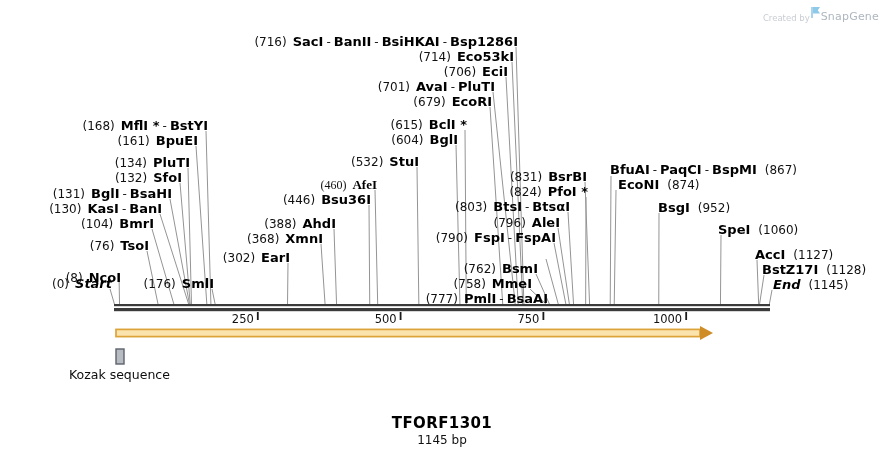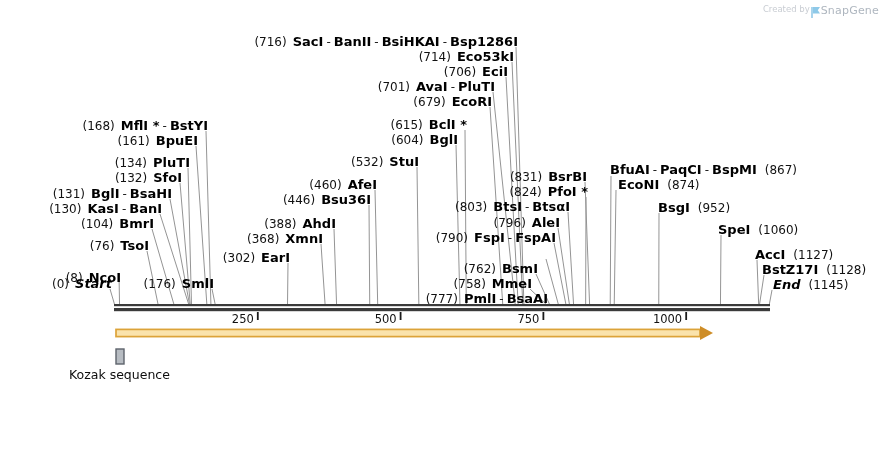--- a/index.html
+++ b/index.html
@@ -12,21 +12,21 @@
   .lbl .n{font-size:12px;font-weight:400;color:#111;}
   .lbl.L .n{margin-right:6px;}
   .lbl.R .n{margin-left:8px;}
   .lbl .e{font-size:13px;font-weight:700;color:#000;}
   .lbl .sep{font-size:12px;font-weight:400;color:#222;padding:0 3px;}
   .lbl .it{font-style:italic;}
   #kozak-label{position:absolute;left:69px;top:367px;font-size:12.5px;color:#0d0d0d;}
   #title-block{position:absolute;left:0;top:414px;width:884px;text-align:center;}
   #seq-title{font-size:15px;font-weight:700;letter-spacing:.4px;color:#000;}
   #seq-length{font-size:12px;color:#111;margin-top:1px;}
-  #watermark{position:absolute;top:4px;right:5px;display:flex;align-items:flex-start;gap:0;}
+  #watermark{position:absolute;top:4px;right:5px;display:flex;align-items:flex-end;gap:0;}
   #watermark .created{font-size:8.5px;color:#c9cdd3;}
   #watermark .brand{font-size:11px;font-weight:500;color:#aeb6bf;letter-spacing:.2px;}
 </style>
 </head>
 <body>
 
 <div id="canvas">
 
   <svg id="map-svg" width="884" height="456">
       <line x1="516" y1="47" x2="523.9641921397381" y2="306" stroke="#949494" stroke-width="1"></line>
@@ -85,21 +85,21 @@
 
   <div id="labels">
       <div class="lbl L" style="top: 34px; right: 366px;"><span class="n">(716)</span><span><span class="e">SacI</span><span class="sep">-</span><span class="e">BanII</span><span class="sep">-</span><span class="e">BsiHKAI</span><span class="sep">-</span><span class="e">Bsp1286I</span></span></div>
       <div class="lbl L" style="top: 49px; right: 370px;"><span class="n">(714)</span><span><span class="e">Eco53kI</span></span></div>
       <div class="lbl L" style="top: 64px; right: 376px; margin-left: 43px;"><span class="n">(706)</span><span><span class="e">EciI</span></span></div>
       <div class="lbl L" style="top: 79px; right: 389px;"><span class="n">(701)</span><span><span class="e">AvaI</span><span class="sep">-</span><span class="e">PluTI</span></span></div>
       <div class="lbl L" style="top: 94px; right: 392px;"><span class="n">(679)</span><span><span class="e">EcoRI</span></span></div>
       <div class="lbl L" style="top: 117px; right: 417px;"><span class="n">(615)</span><span><span class="e">BclI *</span></span></div>
       <div class="lbl L" style="top: 132px; right: 426px;"><span class="n">(604)</span><span><span class="e">BglI</span></span></div>
       <div class="lbl L" style="top: 154px; right: 465px;"><span class="n">(532)</span><span><span class="e">StuI</span></span></div>
-      <div class="lbl L" style="top: 177px; right: 507px;"><span class="n">(460)</span><span><span class="e">AfeI</span></span></div>
+      <div class="lbl L" style="top: 177px; right: 507px; font-family: Liberation Serif, serif;"><span class="n">(460)</span><span><span class="e">AfeI</span></span></div>
       <div class="lbl L" style="top: 192px; right: 513px;"><span class="n">(446)</span><span><span class="e">Bsu36I</span></span></div>
       <div class="lbl L" style="top: 216px; right: 548px;"><span class="n">(388)</span><span><span class="e">AhdI</span></span></div>
       <div class="lbl L" style="top: 231px; right: 561px;"><span class="n">(368)</span><span><span class="e">XmnI</span></span></div>
       <div class="lbl L" style="top: 250px; right: 594px;"><span class="n">(302)</span><span><span class="e">EarI</span></span></div>
       <div class="lbl L" style="top: 118px; right: 676px;"><span class="n">(168)</span><span><span class="e">MflI *</span><span class="sep">-</span><span class="e">BstYI</span></span></div>
       <div class="lbl L" style="top: 133px; right: 686px;"><span class="n">(161)</span><span><span class="e">BpuEI</span></span></div>
       <div class="lbl L" style="top: 155px; right: 694px;"><span class="n">(134)</span><span><span class="e">PluTI</span></span></div>
       <div class="lbl L" style="top: 170px; right: 702px;"><span class="n">(132)</span><span><span class="e">SfoI</span></span></div>
       <div class="lbl L" style="top: 186px; right: 712px;"><span class="n">(131)</span><span><span class="e">BglI</span><span class="sep">-</span><span class="e">BsaHI</span></span></div>
       <div class="lbl L" style="top: 201px; right: 722px;"><span class="n">(130)</span><span><span class="e">KasI</span><span class="sep">-</span><span class="e">BanI</span></span></div>
@@ -120,20 +120,24 @@
       <div class="lbl R" style="top: 177px; left: 618px;"><span><span class="e">EcoNI</span></span><span class="n">(874)</span></div>
       <div class="lbl R" style="top: 200px; left: 658px;"><span><span class="e">BsgI</span></span><span class="n">(952)</span></div>
       <div class="lbl R" style="top: 222px; left: 718px;"><span><span class="e">SpeI</span></span><span class="n">(1060)</span></div>
       <div class="lbl R" style="top: 247px; left: 755px;"><span><span class="e">AccI</span></span><span class="n">(1127)</span></div>
       <div class="lbl R" style="top: 262px; left: 762px;"><span><span class="e">BstZ17I</span></span><span class="n">(1128)</span></div>
       <div class="lbl R" style="top: 277px; left: 773px;"><span><span class="e it">End</span></span><span class="n">(1145)</span></div>
     </div>
 
   <div id="kozak-label">Kozak sequence</div>
 
+  <div id="title-block">
+    <div id="seq-title">TFORF1301</div>
+    <div id="seq-length">1145 bp</div>
+  </div>
 
   <div id="watermark">
     <span class="created">Created by</span>
     <span>
       <svg width="11" height="13" viewBox="0 0 11 13">
         <path d="M2 1 v11" stroke="#a9d4ec" stroke-width="2" fill="none"></path>
         <path d="M3 1 h7 l-2.2 3.2 2.2 3.2 h-7 z" fill="#8ec9e8"></path>
       </svg>
     </span>
     <span class="brand">SnapGene</span>

